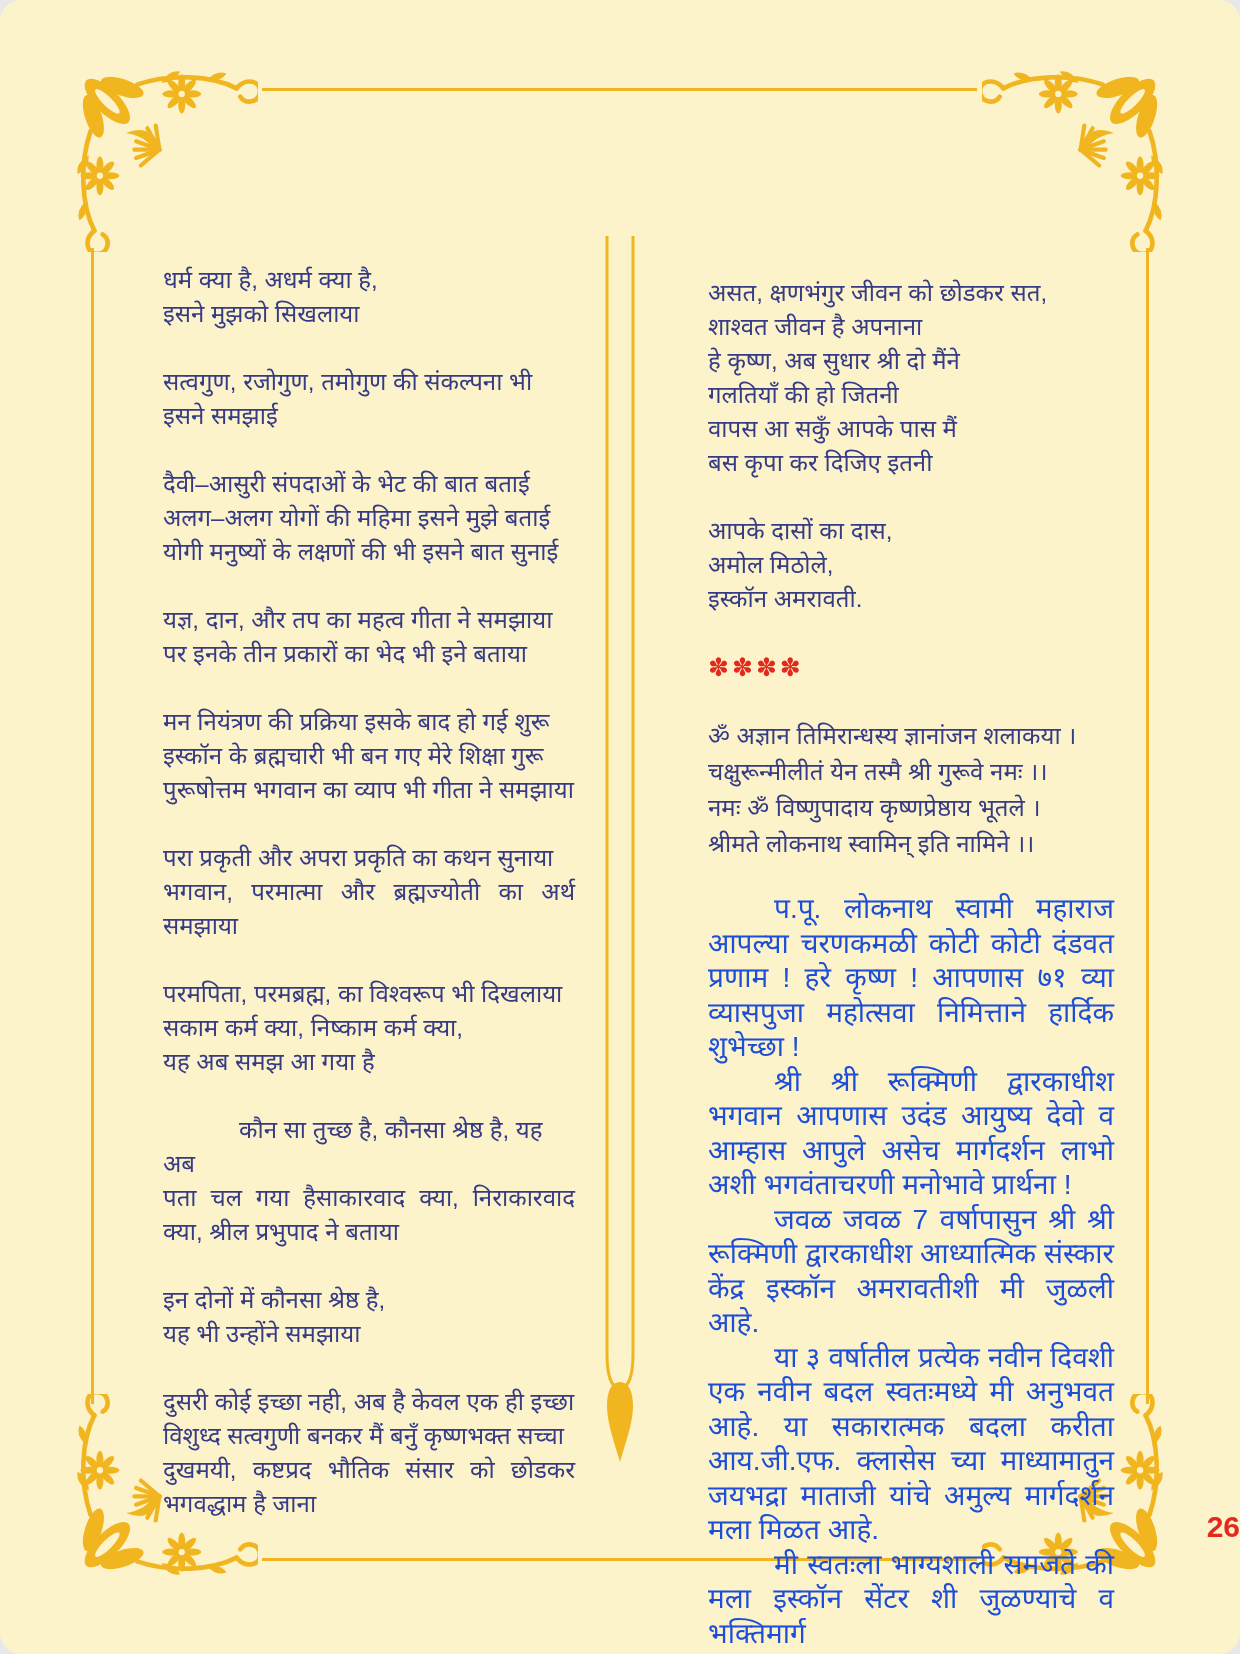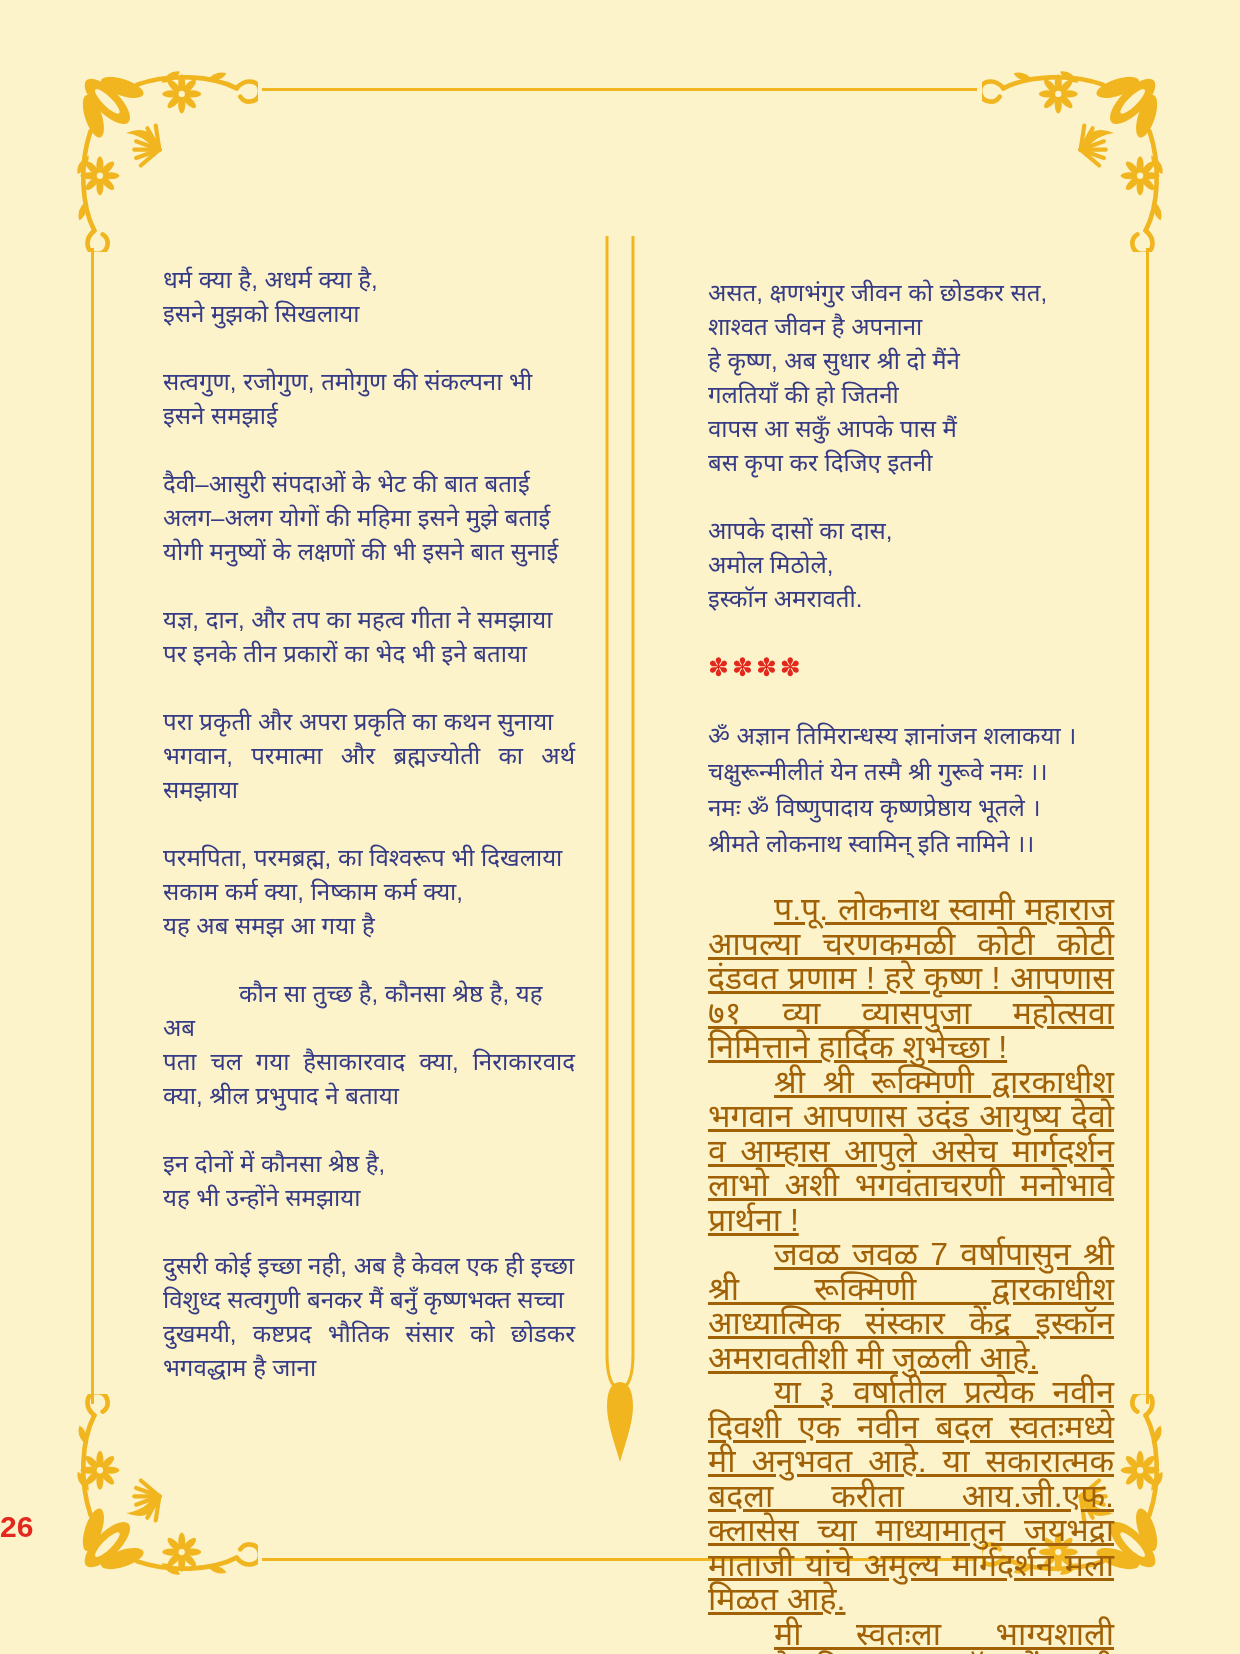--- a/index.html
+++ b/index.html
@@ -1,20 +1,21 @@
 <!DOCTYPE html>
 <html><head>
 <meta charset="utf-8">
 <style>
   html,body{margin:0;padding:0;background:#e8e8e8;}
   .page{
     position:relative;width:1240px;height:1654px;margin:0 auto;
     background:#FCF3CB;overflow:hidden;
     font-family:"Liberation Sans","DejaVu Sans",sans-serif;
     color:#363B85;
+    border-radius:21px;
   }
   
   .bline{position:absolute;background:#F1B51F;}
   .bline.top   {left:262px;top:88px;   width:715px;height:3px;}
   .bline.bottom{left:262px;top:1558px; width:715px;height:3px;}
   .bline.left  {left:91px; top:248px;  width:3px;  height:1156px;}
   .bline.right {left:1146px;top:248px; width:3px;  height:1156px;}
 
   
   .orn{position:absolute;width:186px;height:186px;}
@@ -36,25 +37,25 @@
   .indent{text-indent:76px;}
   .separator{
     color:#E3291D;font-size:25px;line-height:34px;
     letter-spacing:3px;margin:0 0 34px 0;font-weight:bold;
   }
   #shloka{margin-top:14px;}
   #shloka .line{text-align:left;line-height:36px;}
   #shloka .stanza{margin-bottom:30px;}
   #paras{margin-top:10px;}
   .para{
-    margin:0;font-size:32px;line-height:34.5px;color:#a16207;
-    text-align:justify;text-indent:66px;text-decoration:underline;
+    margin:0;font-size:28px;line-height:34.5px;color:#1d4ed8;
+    text-align:justify;text-indent:66px;
   }
   .page-number{
-    position:absolute;left:0;right:0;top:1510px;text-align:left;
+    position:absolute;left:0;right:0;top:1510px;text-align:right;
     color:#E3291D;font-size:30px;font-weight:bold;
     font-family:"Liberation Sans","DejaVu Sans",sans-serif;
   }
 </style>
 </head>
 <body>
 
 <div class="page">
 
   <svg width="0" height="0" style="position:absolute" aria-hidden="true">
@@ -144,20 +145,25 @@
       <div class="stanza">
         <div class="line">दैवी–आसुरी संपदाओं के भेट की बात बताई</div>
         <div class="line">अलग–अलग योगों की महिमा इसने मुझे बताई</div>
         <div class="line">योगी मनुष्यों के लक्षणों की भी इसने बात सुनाई</div>
       </div>
       <div class="stanza">
         <div class="line">यज्ञ, दान, और तप का महत्व गीता ने समझाया</div>
         <div class="line">पर इनके तीन प्रकारों का भेद भी इने बताया</div>
       </div>
       <div class="stanza">
+        <div class="line">मन नियंत्रण की प्रक्रिया इसके बाद हो गई शुरू</div>
+        <div class="line">इस्कॉन के ब्रह्मचारी भी बन गए मेरे शिक्षा गुरू</div>
+        <div class="line">पुरूषोत्तम भगवान का व्याप भी गीता ने समझाया</div>
+      </div>
+      <div class="stanza">
         <div class="line">परा प्रकृती और अपरा प्रकृति का कथन सुनाया</div>
         <div class="line justify">भगवान, परमात्मा और ब्रह्मज्योती का अर्थ</div>
         <div class="line">समझाया</div>
       </div>
       <div class="stanza">
         <div class="line">परमपिता, परमब्रह्म, का विश्वरूप भी दिखलाया</div>
         <div class="line">सकाम कर्म क्या, निष्काम कर्म क्या,</div>
         <div class="line">यह अब समझ आ गया है</div>
       </div>
       <div class="stanza">

